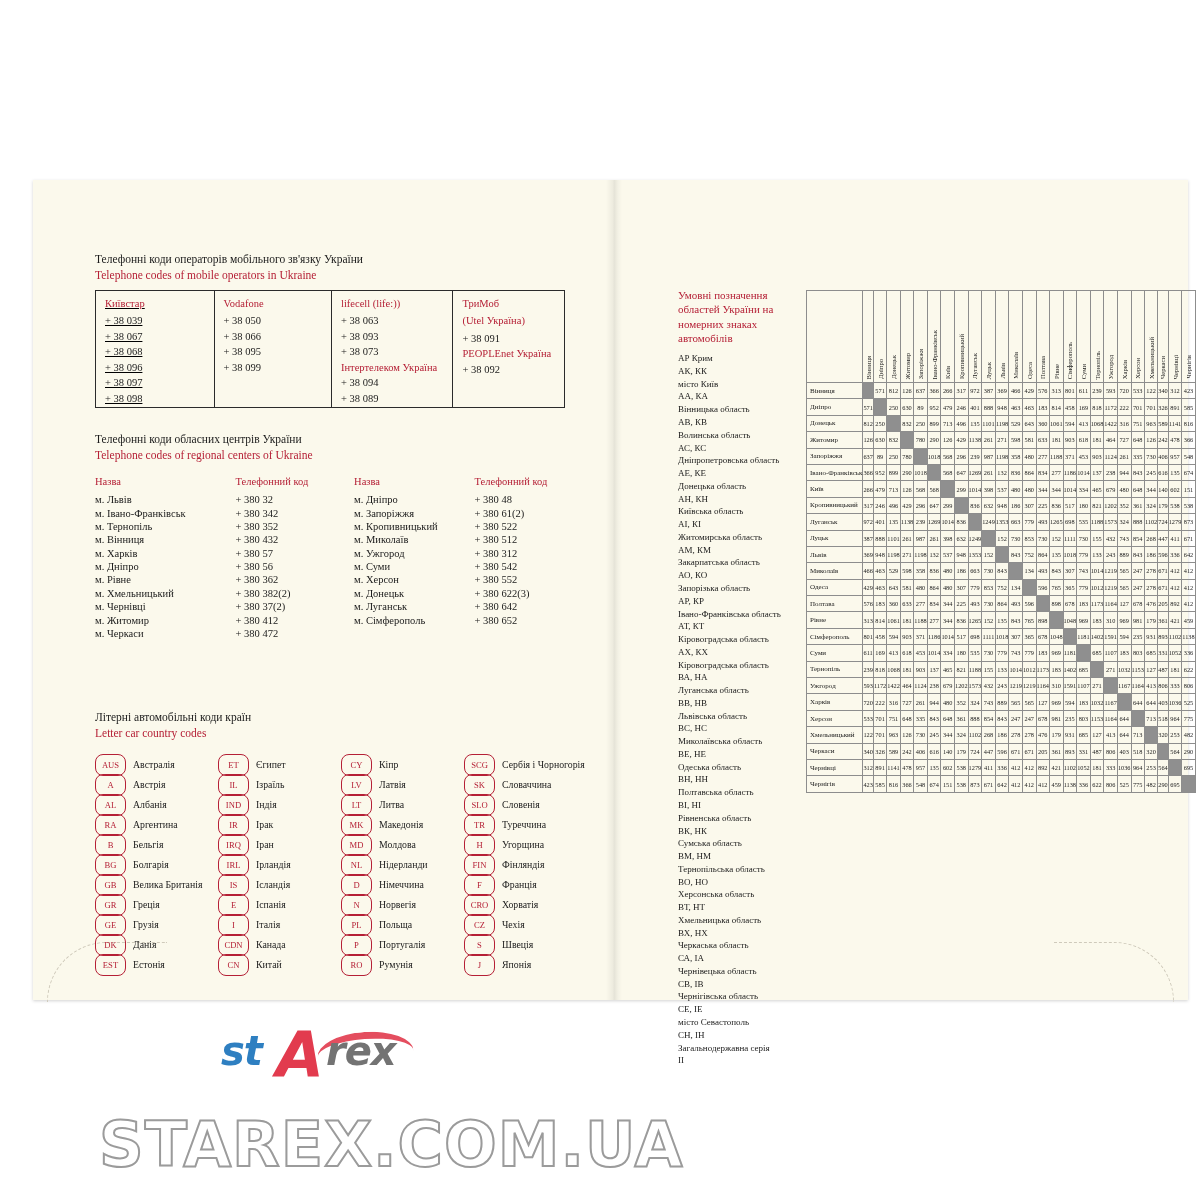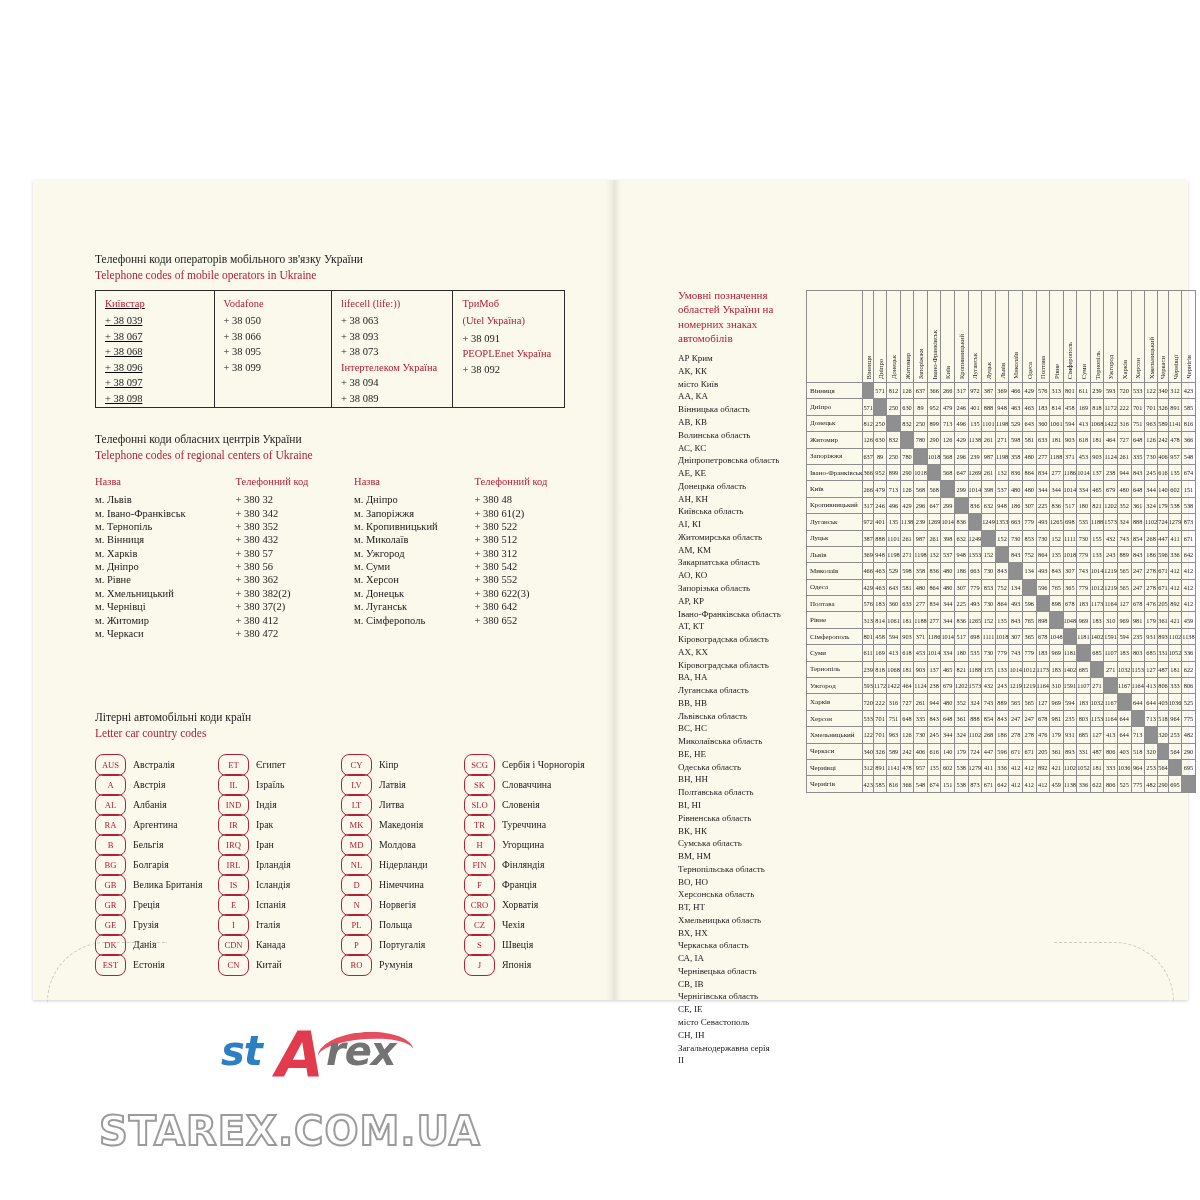--- a/index.html
+++ b/index.html
@@ -202,21 +202,21 @@
     position: absolute; left: 96px; top: 12px;
     width: 96px; height: 26px;
     border-top: 7px solid #e23b4e;
     border-radius: 60% 60% 0 0 / 100% 100% 0 0;
     transform: rotate(-4deg);
     opacity: .9;
   }
   #wm-text {
     position: absolute; left: 88px; top: 1108px;
     font-family: "DejaVu Sans", sans-serif;
-    font-size: 40px;
+    font-size: 62px;
     font-weight: bold;
     color: #ffffff;
     -webkit-text-stroke: 2px #9b9b9b;
     letter-spacing: 1px;
     white-space: nowrap;
     text-shadow: 0 0 1px #9b9b9b;
     text-align: center;
   }
 </style>
 </head>

